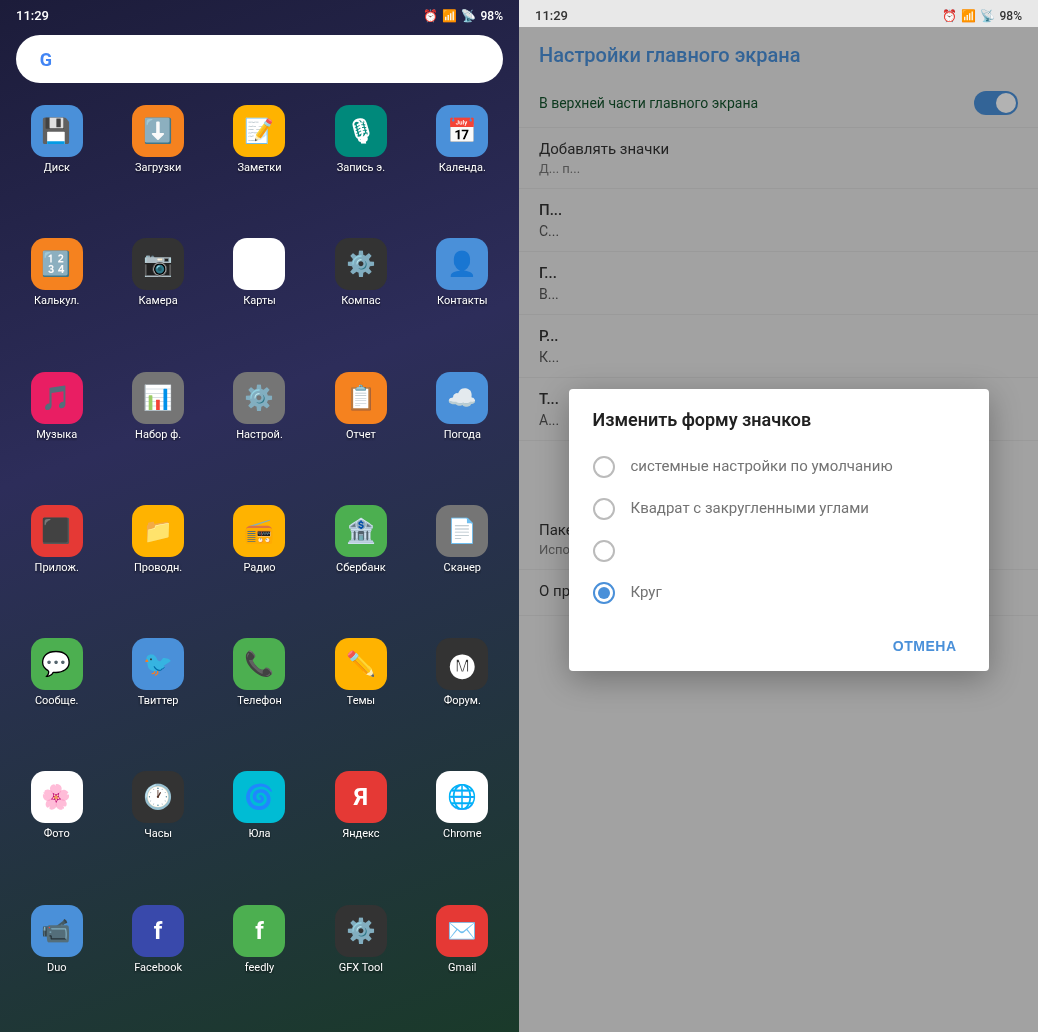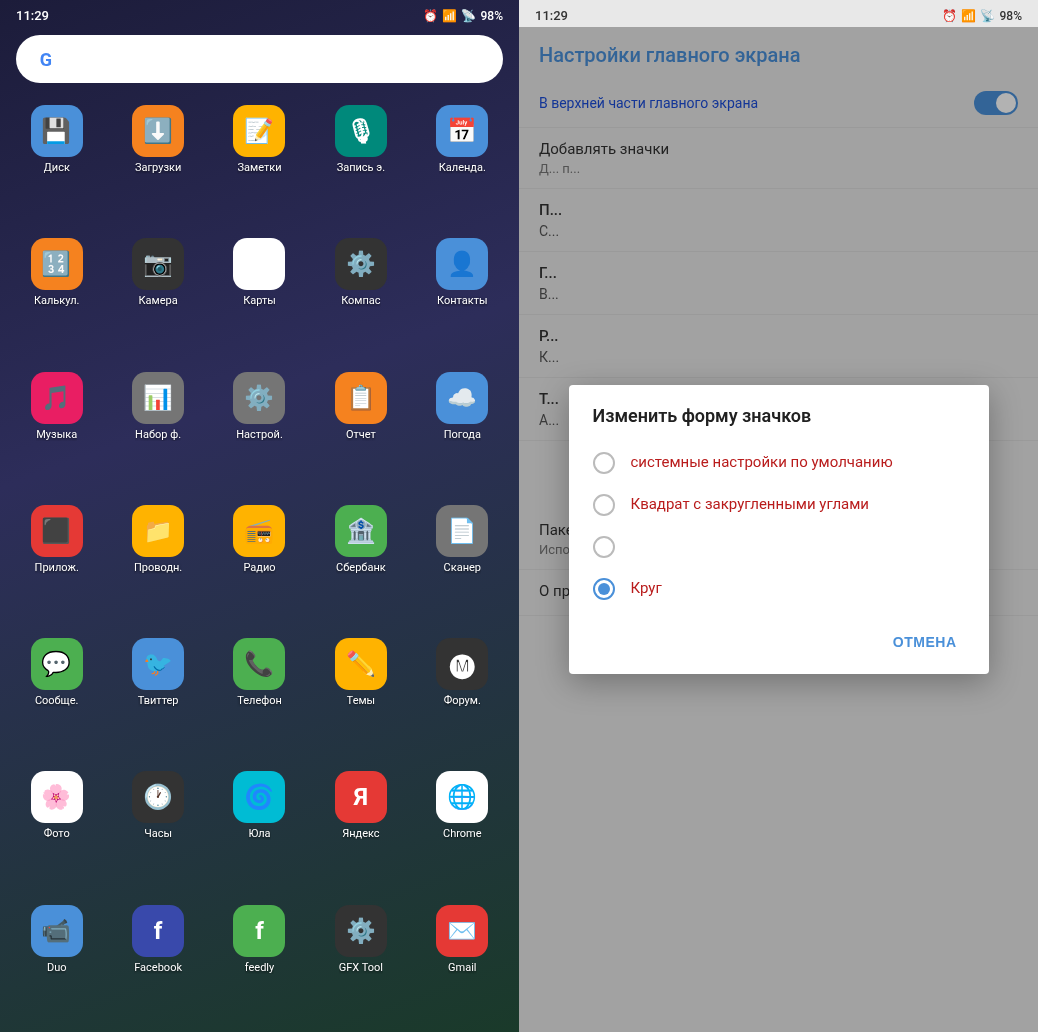--- a/index.html
+++ b/index.html
@@ -227,28 +227,28 @@
     .radio-circle.selected::after {
       content: '';
       width: 12px;
       height: 12px;
       border-radius: 50%;
       background: #4a90d9;
     }
 
     .radio-label {
       font-size: 15px;
-      color: #b91c1c;
+      color: #737373;
       line-height: 1.3;
     }
 
     .dialog-actions {
       display: flex;
       justify-content: flex-end;
-      padding: 8px 16px 16px;
+      padding: 8px 16px 9px;
     }
 
     .btn-cancel {
       color: #4a90d9;
       font-size: 14px;
       font-weight: 600;
       letter-spacing: 0.5px;
       padding: 8px 16px;
       background: none;
       border: none;
@@ -470,21 +470,21 @@
       <span>📶</span>
       <span>📡</span>
       <span>98%</span>
     </div>
   </div>
 
   <div class="settings-content">
     <div class="settings-title">Настройки главного экрана</div>
 
     <div class="settings-row">
-      <span style="color:#1d4ed8; font-size:14px;">В верхней части главного экрана</span>
+      <span style="color:#14532d; font-size:14px;">В верхней части главного экрана</span>
       <div class="toggle-switch"></div>
     </div>
 
     <div class="settings-item">
       <div class="settings-item-title">Добавлять значки</div>
       <div class="settings-item-sub">Д... п...</div>
     </div>
 
     <div style="height: 320px; overflow: hidden; position: relative;">
 

